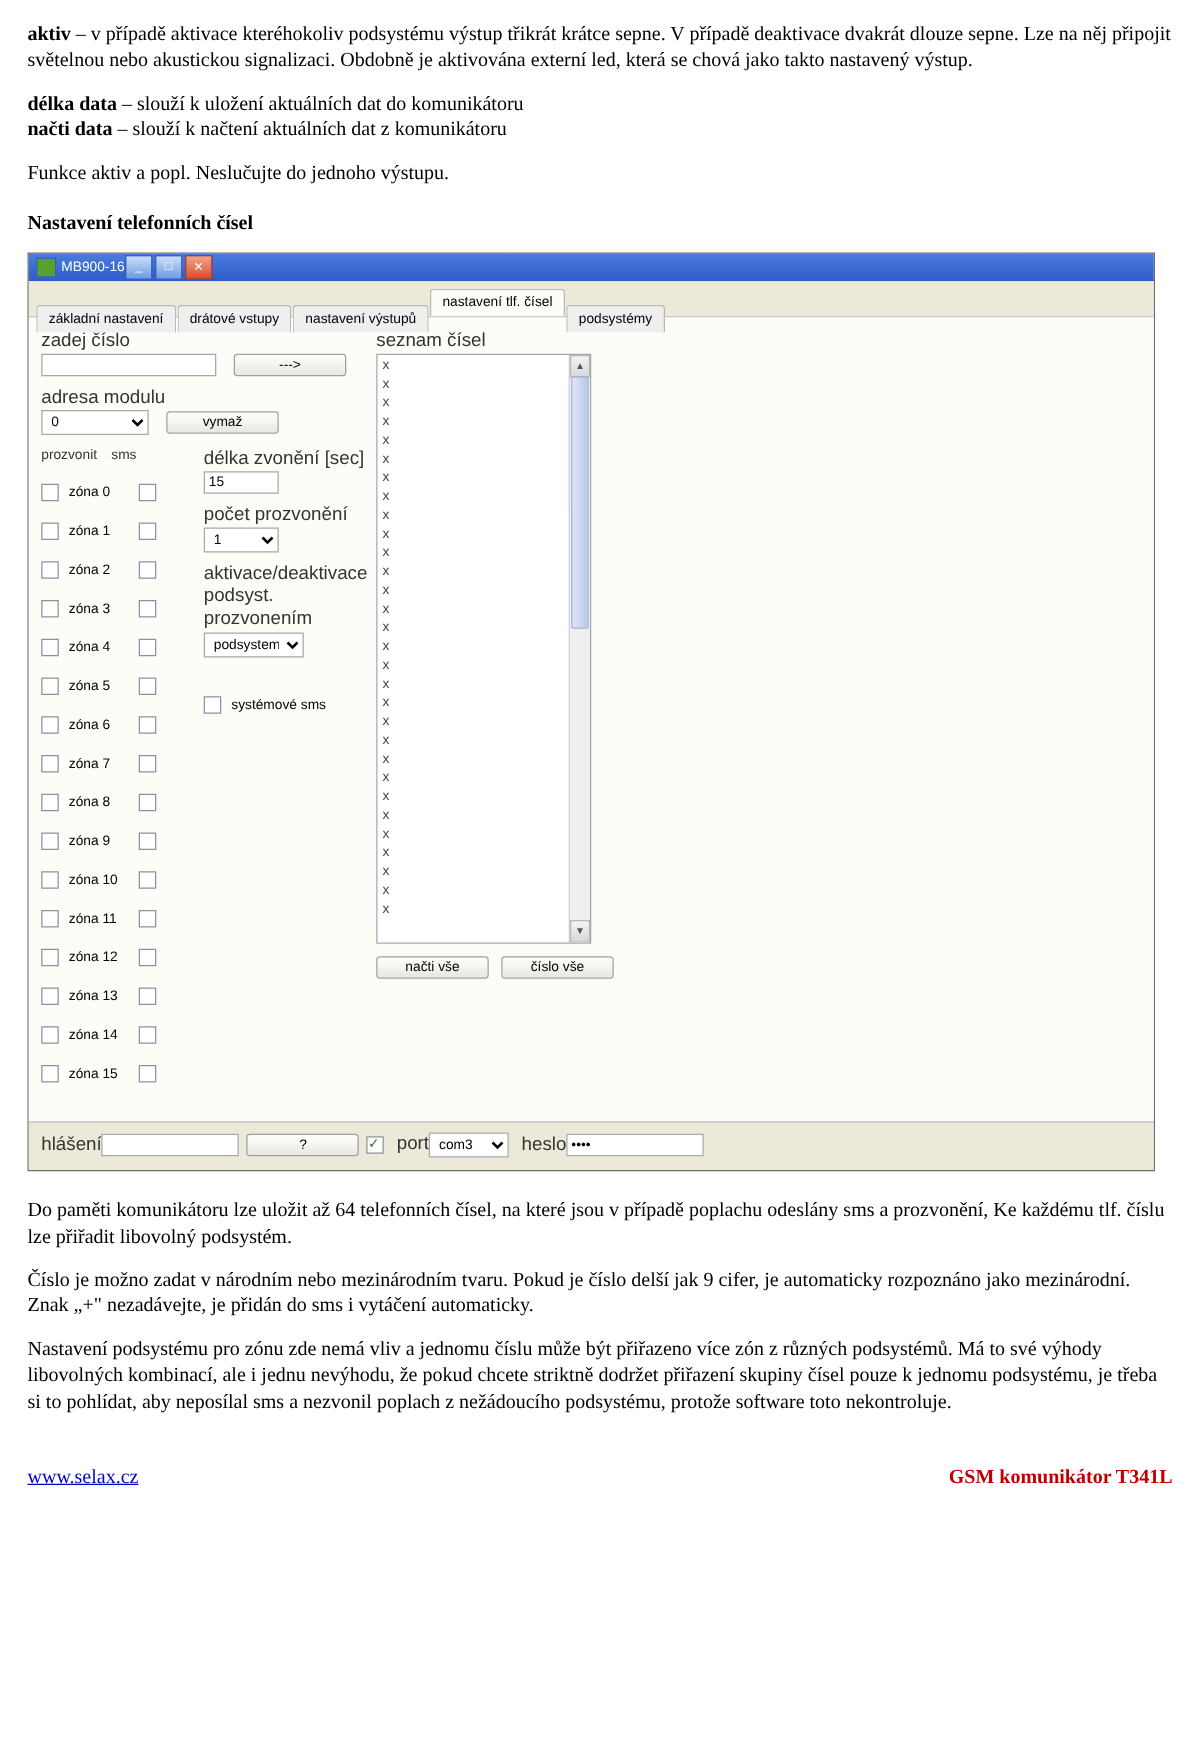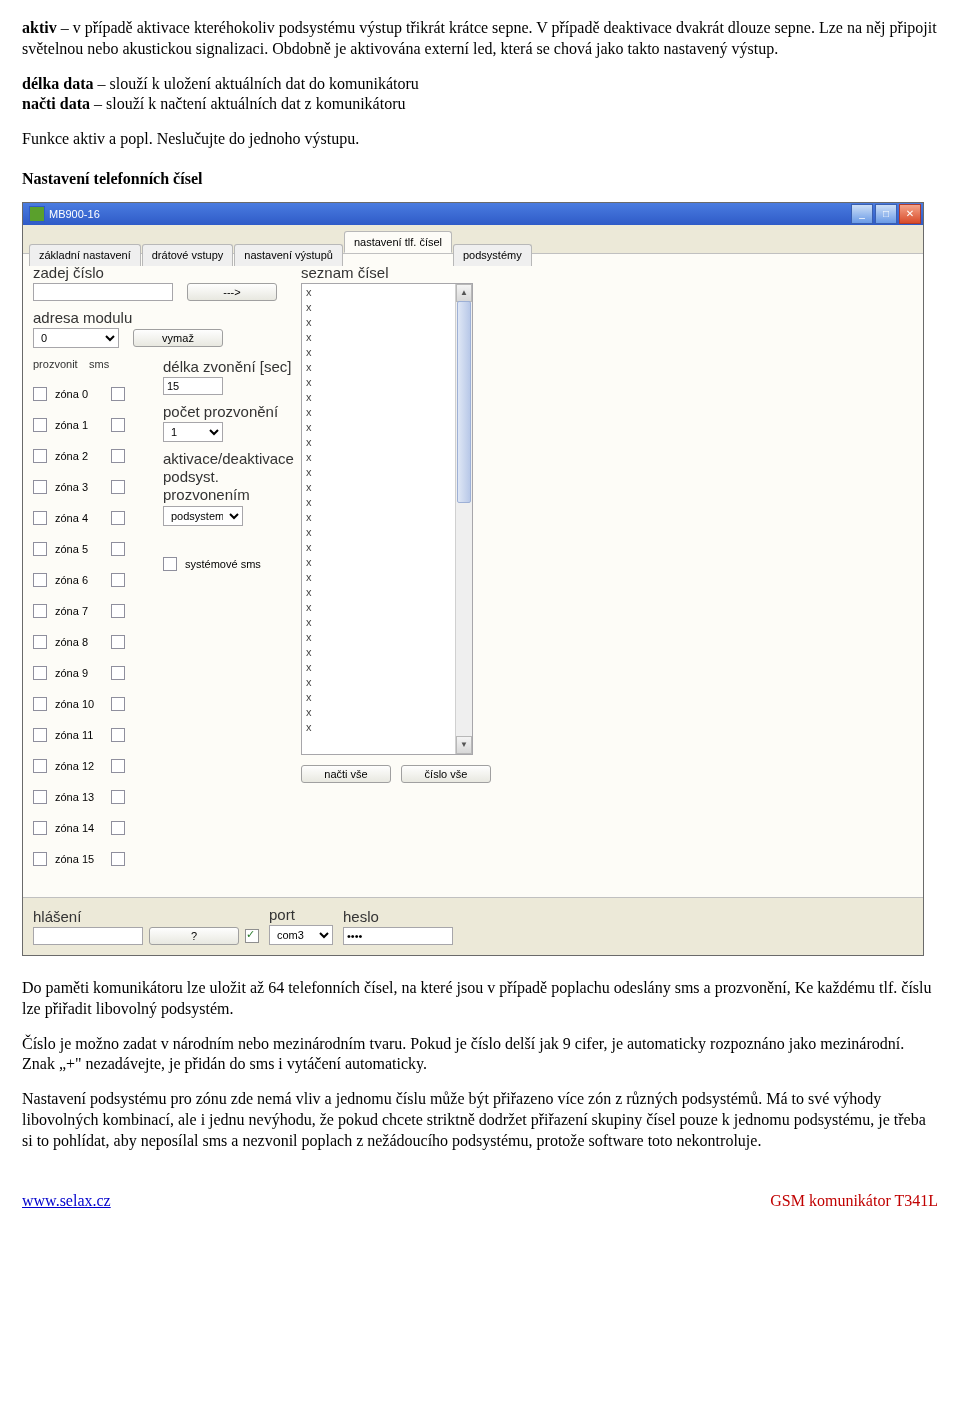--- a/index.html
+++ b/index.html
@@ -1,21 +1,21 @@
 <!DOCTYPE html>
 <html><head>
 <meta charset="utf-8">
 <style>
   body { font-family: "Times New Roman", serif; font-size: 16px; margin: 0; padding: 18px 22px; width: 916px; background: #fff; color: #000; }
   p { margin: 0 0 14px 0; line-height: 1.3; }
   .bold { font-weight: bold; }
   .section-heading { font-weight: bold; margin: 20px 0 14px 0; }
 
   .app-window { font-family: Tahoma, Arial, sans-serif; font-size: 11px; color: #000; border: 1px solid #6a6a6a; width: 900px; margin: 4px 0 22px 0; }
-  .titlebar { background: linear-gradient(#4a7ce0, #2f5bc7); color: #fff; height: 22px; display: flex; align-items: center; justify-content: space-between; padding: 0 2px 0 6px; }
+  .titlebar { background: linear-gradient(#4a7ce0, #2f5bc7); color: #fff; height: 22px; display: flex; align-items: center; padding: 0 2px 0 6px; }
   .title-left { display: flex; align-items: center; gap: 4px; }
   .title-icon { width: 14px; height: 14px; background: #5aa02c; border: 1px solid #2f5bc7; }
   .win-buttons { display: flex; gap: 2px; }
   .win-btn { width: 20px; height: 18px; background: linear-gradient(#cddff7,#6a9ae6); border: 1px solid #3a5fb0; display: flex; align-items: center; justify-content: center; font-size: 10px; color: #fff; }
   .win-btn.close { background: linear-gradient(#f5a48a,#d84b2a); border-color: #b03a2a; }
 
   .tabs { display: flex; background: #ece9d8; border-bottom: 1px solid #c0c0c0; padding: 6px 6px 0 6px; gap: 0; }
   .tab { padding: 4px 9px; border: 1px solid #b8b8b8; border-bottom: none; background: #efefef; margin-right: 1px; border-radius: 3px 3px 0 0; position: relative; top: 13px; }
   .tab.active { background: #fdfcf7; border-bottom: 1px solid #fdfcf7; z-index: 2; top: 0; }
 
@@ -40,31 +40,31 @@
   .listbox { border: 1px solid #a7a6aa; background: #fff; width: 170px; height: 470px; overflow: hidden; position: relative; }
   .list-inner { padding: 1px 2px; }
   .list-row { font-size: 11px; color: #444; line-height: 15px; padding-left: 2px; }
   .scrollbar { position: absolute; right: 0; top: 0; bottom: 0; width: 16px; background: #efefef; border-left: 1px solid #d0d0d0; }
   .sb-btn { height: 16px; background: linear-gradient(#f4f4f4,#d8d8d8); border: 1px solid #b8b8b8; display: flex; align-items: center; justify-content: center; font-size: 8px; color: #555; }
   .sb-thumb { position: absolute; left: 1px; right: 1px; top: 17px; height: 200px; background: linear-gradient(90deg,#dfe7f5,#b8c8e8); border: 1px solid #9db0d6; border-radius: 2px; }
 
   .bottom-buttons { display: flex; gap: 10px; justify-content: flex-start; padding-left: 300px; margin-top: 8px; }
 
   .status-bar { background: #ece9d8; border-top: 1px solid #c0c0c0; padding: 8px 10px 10px 10px; display: flex; align-items: flex-end; gap: 10px; }
-  .status-field { display: flex; flex-direction: column; }
+  .status-field { display: flex; flex-direction: row; }
   .status-field .input-line { display: flex; align-items: center; gap: 6px; }
   .hlaseni-in { width: 390px; }
   .q-btn { width: 22px; text-align: center; }
   .ready-chk { width: 12px; height: 12px; border: 1px solid #8f8f8f; background: #fff; display: inline-block; position: relative; }
   .ready-chk::after { content: "✓"; position: absolute; top: -2px; left: 0; font-size: 11px; color: #2a7a2a; }
   .port-sel { width: 68px; }
   .heslo-in { width: 78px; }
 
   .footer { display: flex; justify-content: space-between; margin-top: 40px; font-size: 16px; align-items: center; }
-  .footer .right { color: #c00000; font-weight: normal; }
+  .footer .right { color: #c00000; font-weight: bold; }
   .footer a { color: #0000cc; text-decoration: underline; }
 </style>
 </head>
 <body>
 
 <p><span class="bold">aktiv</span><span> – v případě aktivace kteréhokoliv podsystému výstup třikrát krátce sepne. V případě deaktivace dvakrát dlouze sepne. Lze na něj připojit světelnou nebo akustickou signalizaci. Obdobně je aktivována externí led, která se chová jako takto nastavený výstup.</span></p>
 <p><span class="bold">délka data</span><span> – slouží k uložení aktuálních dat do komunikátoru</span><br><span class="bold">načti data</span><span> – slouží k načtení aktuálních dat z komunikátoru</span></p>
 <p>Funkce aktiv a popl. Neslučujte do jednoho výstupu.</p>
 
 <div class="section-heading">Nastavení telefonních čísel</div>

